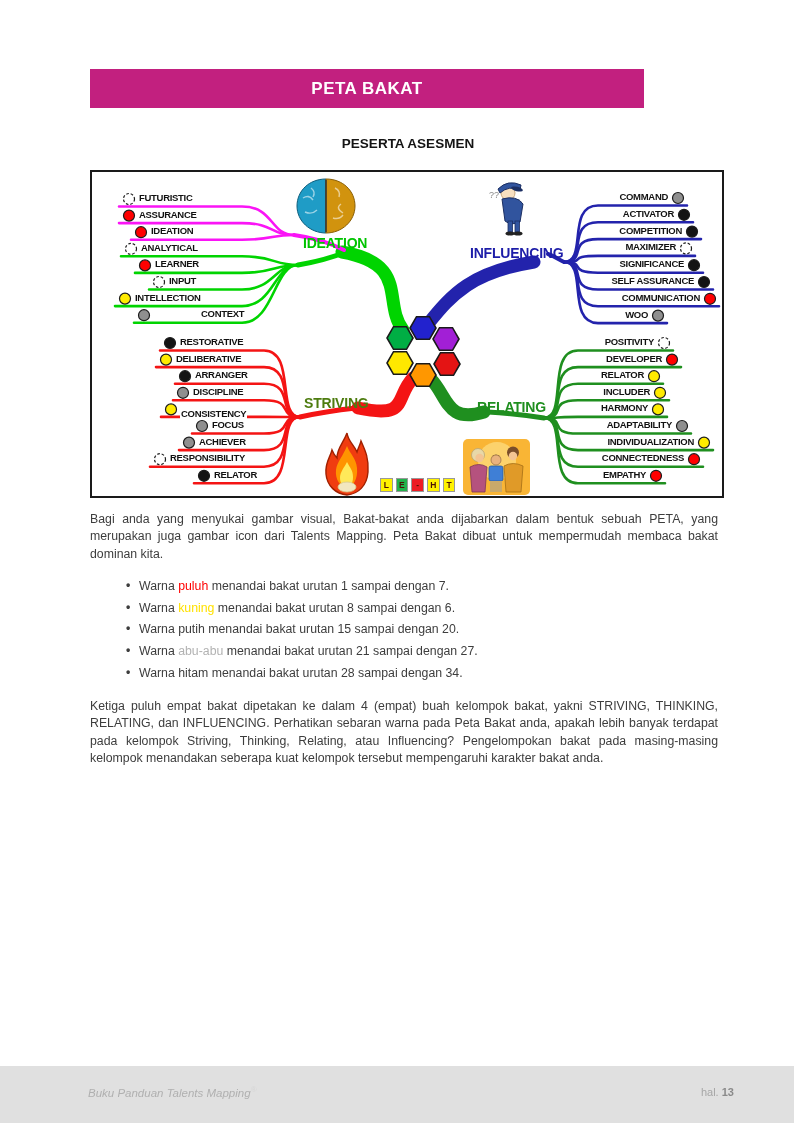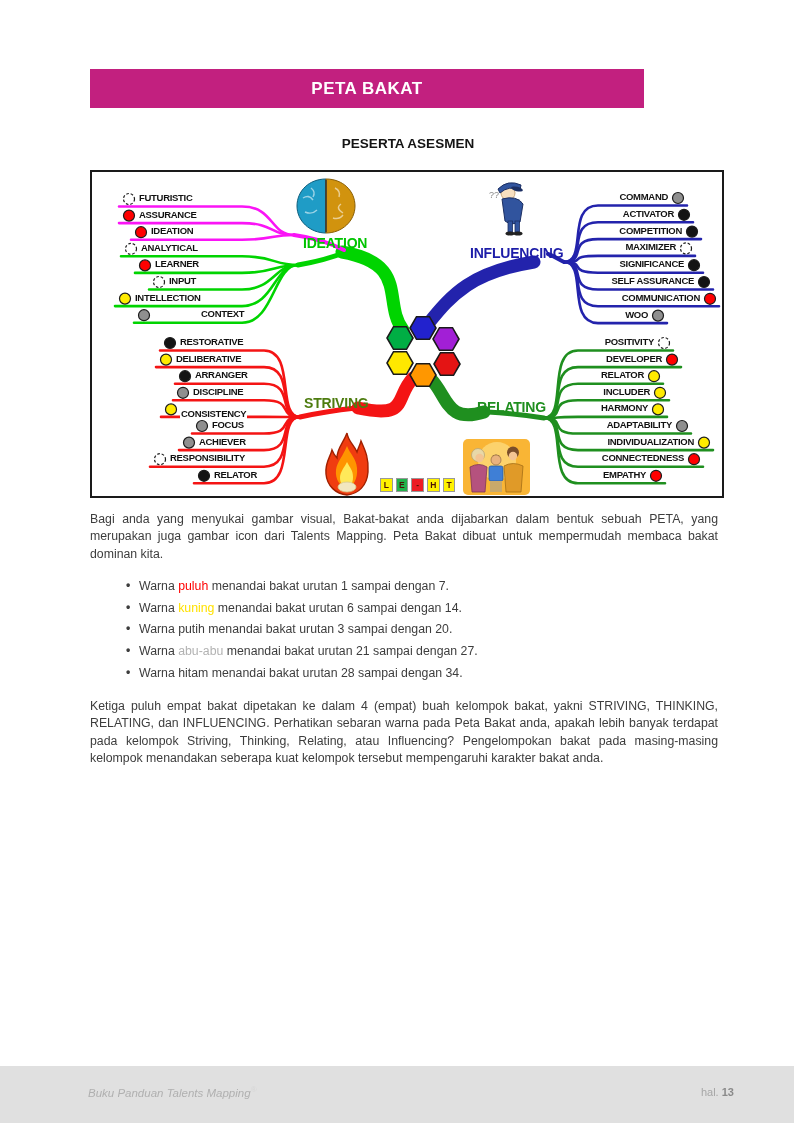--- a/index.html
+++ b/index.html
@@ -214,22 +214,22 @@
       <div class="leg" style="left: 303.7px; top: 306px; width: 12.5px; height: 13.5px; background: rgb(34, 177, 76);">E</div>
       <div class="leg" style="left: 319.4px; top: 306px; width: 12.5px; height: 13.5px; background: rgb(237, 28, 36);">-</div>
       <div class="leg" style="left: 335.1px; top: 306px; width: 12.5px; height: 13.5px; background: rgb(255, 242, 0);">H</div>
       <div class="leg" style="left: 350.8px; top: 306px; width: 12.5px; height: 13.5px; background: rgb(255, 242, 0);">T</div>
     </div>
 
   <div class="textblock">
     <p class="p1">Bagi anda yang menyukai gambar visual, Bakat-bakat anda dijabarkan dalam bentuk sebuah PETA, yang merupakan juga gambar icon dari Talents Mapping. Peta Bakat dibuat untuk mempermudah membaca bakat dominan kita.</p>
     <ul class="bullets" id="bullets">
       <li><span>Warna</span> <span class="cword" style="color: rgb(255, 0, 0);">puluh</span> <span>menandai bakat urutan 1 sampai dengan 7.</span></li>
-      <li><span>Warna</span> <span class="cword" style="color: rgb(255, 225, 0);">kuning</span> <span>menandai bakat urutan 6 sampai dengan 14.</span></li>
-      <li><span>Warna</span> <span class="cword" style="color: rgb(61, 61, 61);">putih</span> <span>menandai bakat urutan 3 sampai dengan 20.</span></li>
+      <li><span>Warna</span> <span class="cword" style="color: rgb(255, 225, 0);">kuning</span> <span>menandai bakat urutan 8 sampai dengan 6.</span></li>
+      <li><span>Warna</span> <span class="cword" style="color: rgb(61, 61, 61);">putih</span> <span>menandai bakat urutan 15 sampai dengan 20.</span></li>
       <li><span>Warna</span> <span class="cword" style="color: rgb(178, 178, 178);">abu-abu</span> <span>menandai bakat urutan 21 sampai dengan 27.</span></li>
       <li><span>Warna</span> <span class="cword" style="color: rgb(61, 61, 61);">hitam</span> <span>menandai bakat urutan 28 sampai dengan 34.</span></li>
     </ul>
     <p class="p3">Ketiga puluh empat bakat dipetakan ke dalam 4 (empat) buah kelompok bakat, yakni STRIVING, THINKING, RELATING, dan INFLUENCING. Perhatikan sebaran warna pada Peta Bakat anda, apakah lebih banyak terdapat pada kelompok Striving, Thinking, Relating, atau Influencing? Pengelompokan bakat pada masing-masing kelompok menandakan seberapa kuat kelompok tersebut mempengaruhi karakter bakat anda.</p>
   </div>
 
   <div class="footer">
     <span class="book"><span>Buku Panduan Talents Mapping</span><span class="reg">®</span></span>
     <span class="pg"><span>hal.</span> <b>13</b></span>
   </div>

